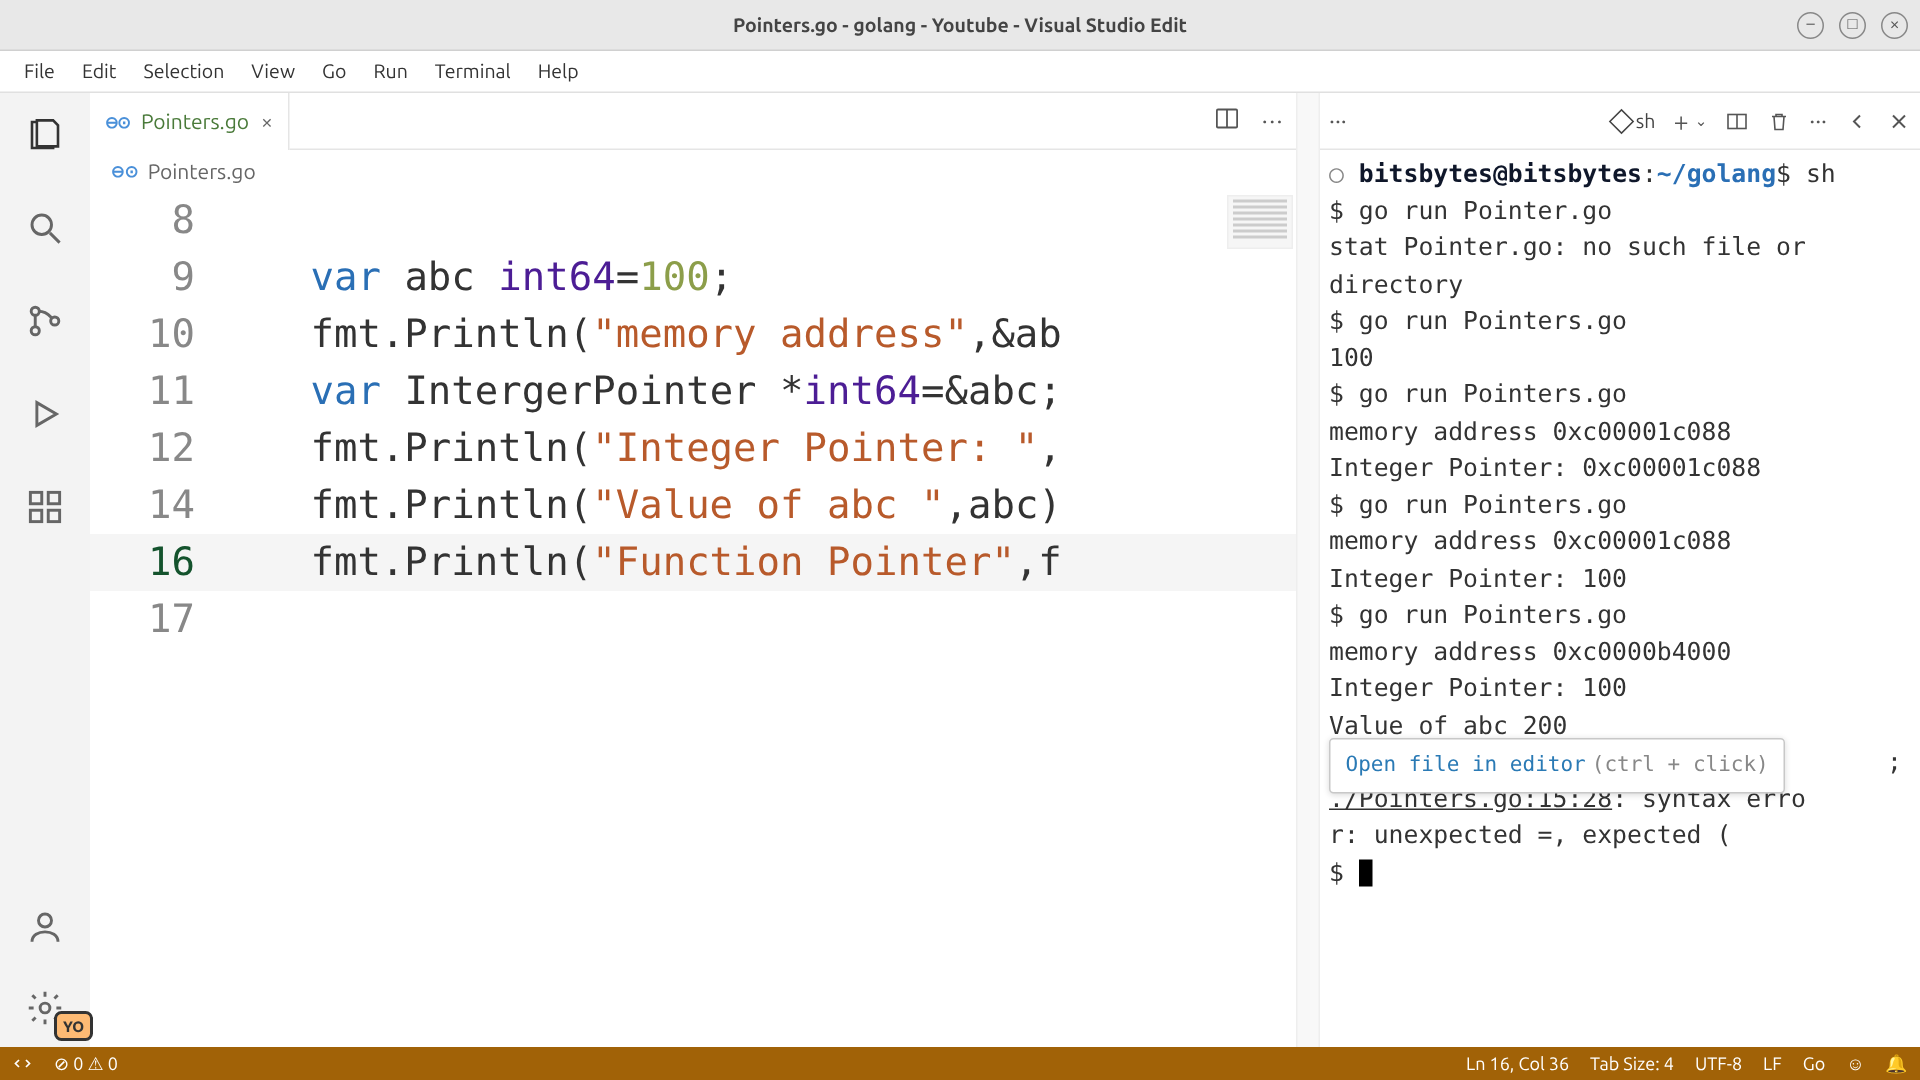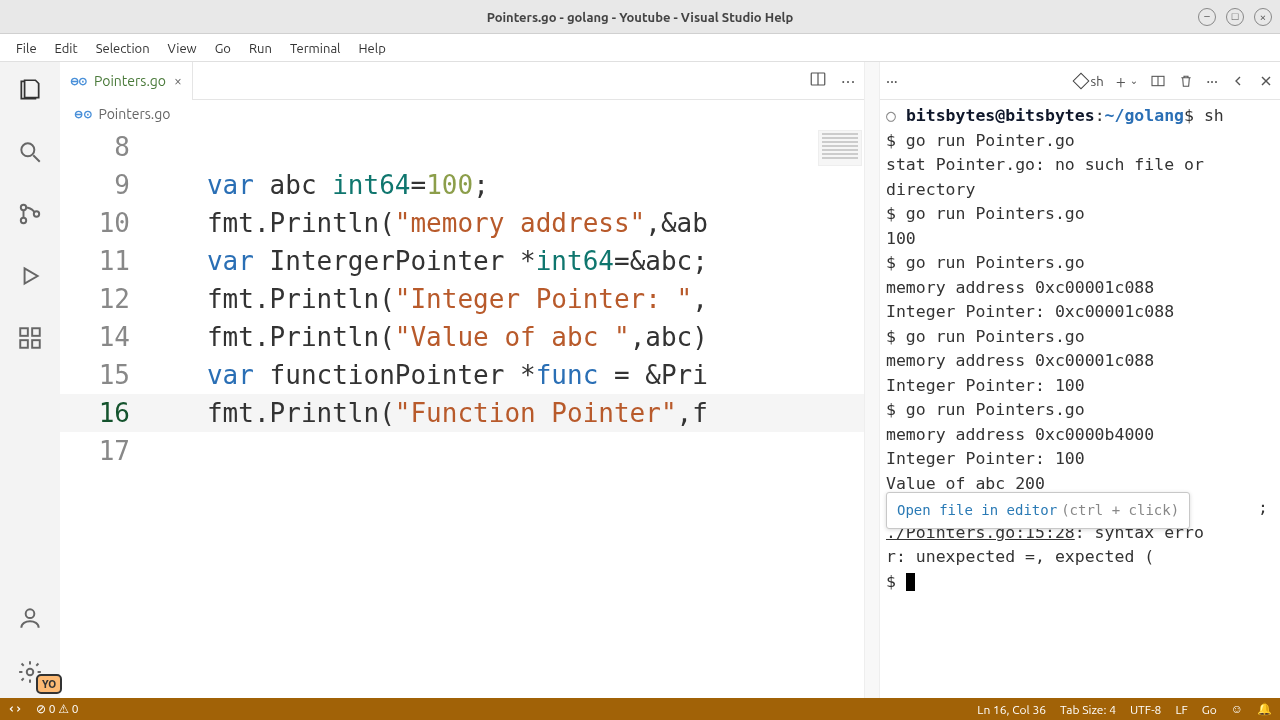--- a/index.html
+++ b/index.html
@@ -30,21 +30,21 @@
 .breadcrumb .go-ico{font-size:11px;font-weight:700;color:#4a90d9}
 .code{flex:1;position:relative;background:#fff;overflow:hidden}
 .minimap{position:absolute;right:2px;top:2px;width:44px;height:36px;background:#f6f6f6;border:1px solid #eee}
 .minimap .mm{height:2px;background:#ccc;margin:2px 3px}
 .line{display:flex;font-family:"DejaVu Sans Mono","Consolas",monospace;font-size:26px;line-height:38px}
 .line .num{width:100px;text-align:right;padding-right:30px;color:#888}
 .line .num.active{color:#14532d}
 .line .code-c{white-space:pre;color:#333}
 .line.hl{background:#f5f5f5}
 .kw{color:#2a6fb5}
-.ty{color:#0f766e}
+.ty{color:#4c1d95}
 .nm{color:#8c9e4a}
 .st{color:#b85a2b}
 .sep{width:16px;background:#f8f8f8;border-left:1px solid #eee;border-right:1px solid #eee;cursor:col-resize}
 .term-area{width:400px;display:flex;flex-direction:column;background:#fff}
 .term-tabs{height:38px;display:flex;align-items:center;padding:0 6px;border-bottom:1px solid #e5e5e5;gap:12px}
 .term-tabs .dots{font-size:16px;color:#555}
 .term-tabs .spacer{flex:1}
 .term-tabs .shlabel{display:flex;align-items:center;gap:4px;font-size:13px;color:#444}
 .term-tabs .shlabel .diamond{width:12px;height:12px;transform:rotate(45deg);border:1.5px solid #444;display:inline-block}
 .term-tabs .ticon{color:#555;display:flex;align-items:center}
@@ -63,21 +63,21 @@
 .statusbar{height:22px;background:#a16207;color:#fff;display:flex;font-size:12px;padding:0 8px;gap:14px}
 .statusbar .sleft{display:flex;align-items:center;gap:14px}
 .statusbar .sright{margin-left:auto;display:flex;align-items:center;gap:14px}
 .statusbar svg{width:14px;height:14px;vertical-align:middle}
 .yo-badge{position:absolute;left:36px;bottom:26px;width:26px;height:20px;background:#fdba74;border:2px solid #333;border-radius:5px;font-size:10px;font-weight:900;display:flex;align-items:center;justify-content:center;color:#333;z-index:10}
 </style>
 </head>
 <body>
 
 <div class="titlebar">
-  <div class="title">Pointers.go - golang - Youtube - Visual Studio Help</div>
+  <div class="title">Pointers.go - golang - Youtube - Visual Studio Edit</div>
   <div class="wbtns">
     <div class="wbtn">–</div>
     <div class="wbtn">□</div>
     <div class="wbtn close">×</div>
   </div>
 </div>
 
 <div class="menubar">
   <div class="mitem">File</div>
   <div class="mitem">Edit</div>
@@ -191,24 +191,20 @@
           <div class="code-c"><span>   </span><span class="kw">var</span><span> IntergerPointer *</span><span class="ty">int64</span><span>=&amp;abc;</span></div>
         </div>
         <div class="line">
           <div class="num">12</div>
           <div class="code-c"><span>   fmt.Println(</span><span class="st">"Integer Pointer: "</span><span>,</span></div>
         </div>
         <div class="line">
           <div class="num">14</div>
           <div class="code-c"><span>   fmt.Println(</span><span class="st">"Value of abc "</span><span>,abc)</span></div>
         </div>
-        <div class="line">
-          <div class="num">15</div>
-          <div class="code-c"><span>   </span><span class="kw">var</span><span> functionPointer *</span><span class="kw">func</span><span> = &amp;Pri</span></div>
-        </div>
         <div class="line hl">
           <div class="num active">16</div>
           <div class="code-c"><span>   fmt.Println(</span><span class="st">"Function Pointer"</span><span>,f</span></div>
         </div>
         <div class="line">
           <div class="num">17</div>
           <div class="code-c"></div>
         </div>
       </div>
   </div>

